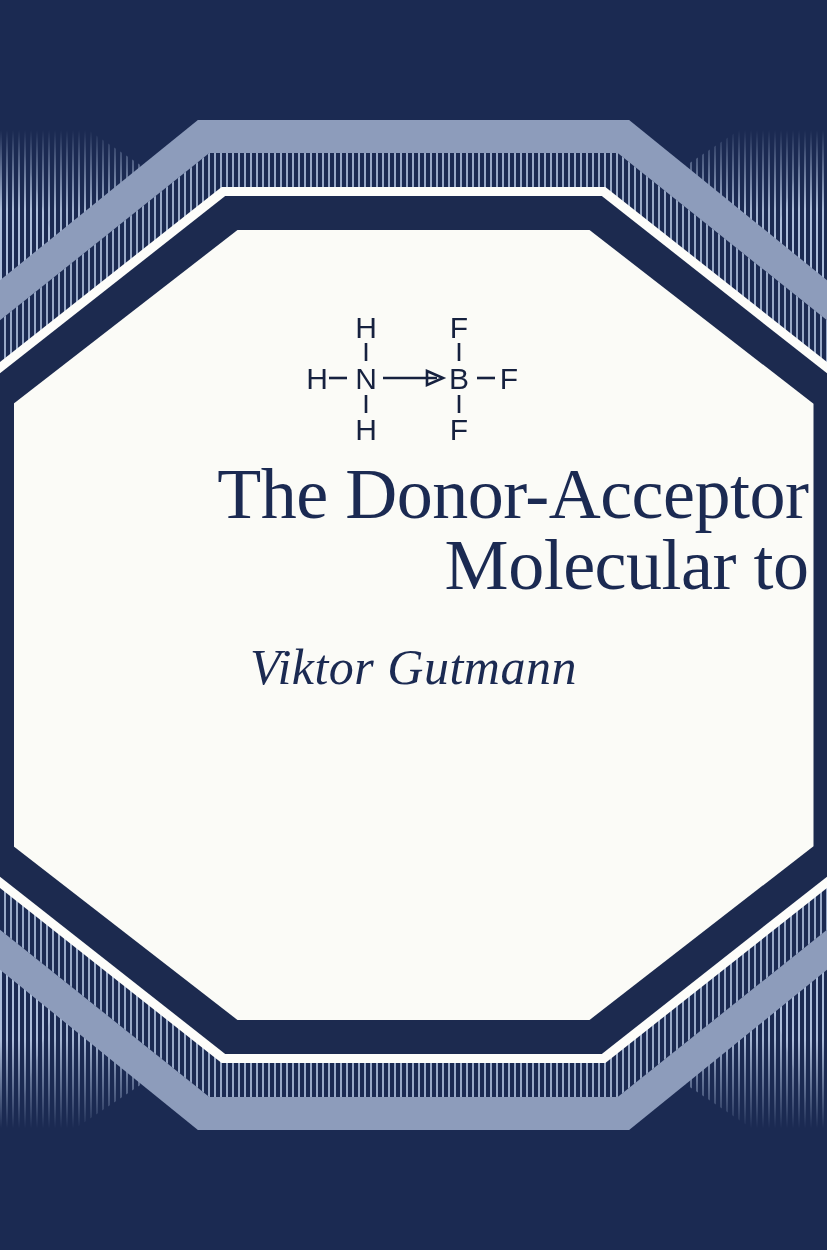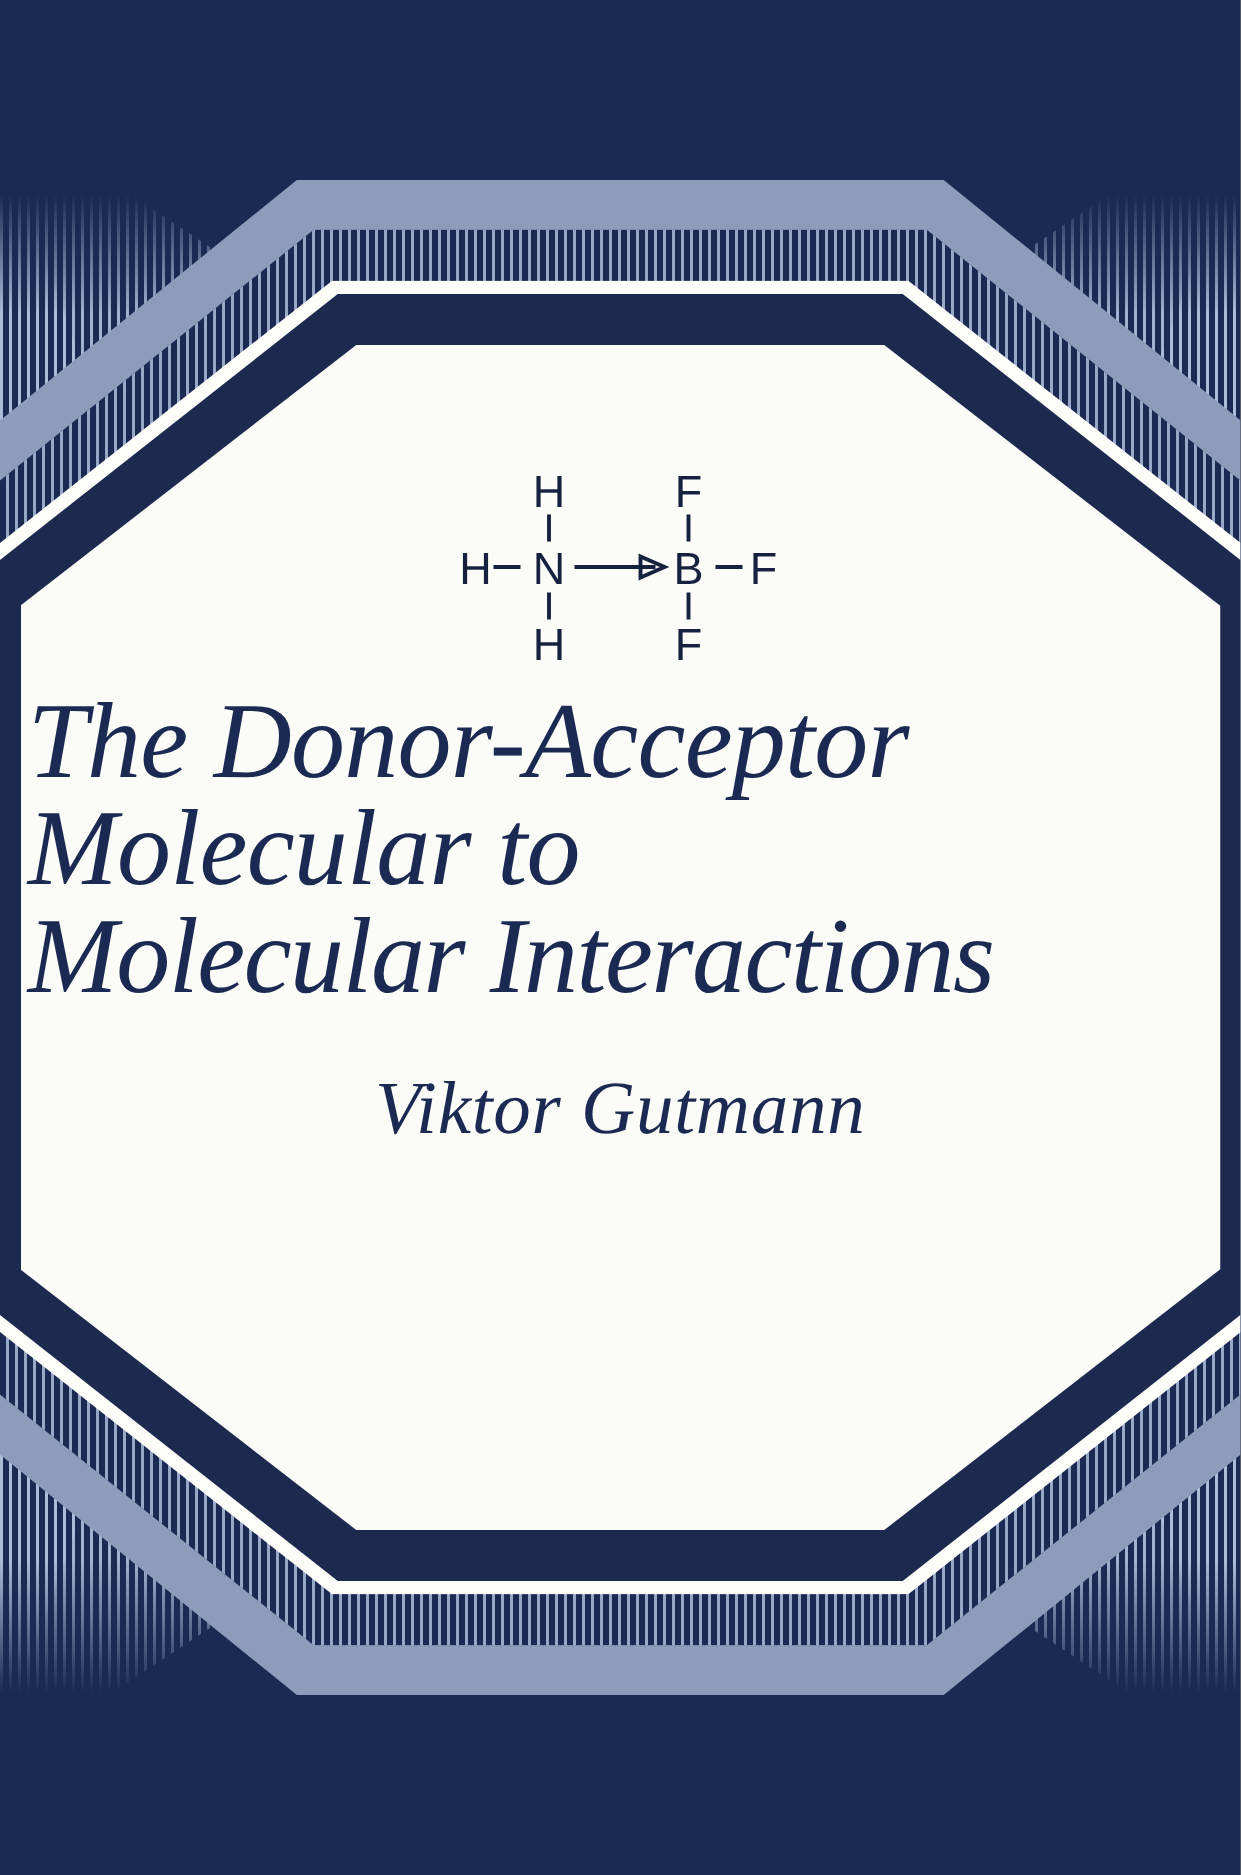--- a/index.html
+++ b/index.html
@@ -159,23 +159,22 @@
   }
   .molecule line, .molecule path {
     stroke: #16213f;
     stroke-width: 2.6;
     fill: none;
   }
 
   .title-block {
     margin-top: 16px;
     width: 100%;
-    text-align: left;
+    text-align: right;
     color: #1b2a52;
-    font-style: italic;
     line-height: 0.99;
   }
   .t-line {
     display: block;
     white-space: nowrap;
     font-weight: 400;
   }
   .t-line-1 { font-size: 72px; letter-spacing: -0.5px; }
   .t-line-2 { font-size: 72px; letter-spacing: -0.5px; }
   .t-line-3 { font-size: 72px; letter-spacing: -1px; }
@@ -237,19 +236,18 @@
       <text x="67" y="76" text-anchor="middle">N</text>
       <text x="160" y="76" text-anchor="middle">B</text>
       <text x="160" y="25" text-anchor="middle">F</text>
       <text x="210" y="76" text-anchor="middle">F</text>
       <text x="160" y="127" text-anchor="middle">F</text>
     </svg>
 
     <div class="title-block">
       <span class="t-line t-line-1">The Donor-Acceptor</span>
       <span class="t-line t-line-2">Molecular to</span>
-      <span class="t-line t-line-3">Molecular Interactions</span>
     </div>
 
     <div class="author">Viktor Gutmann</div>
 
   </div>
 </div>
 
 </body></html>

